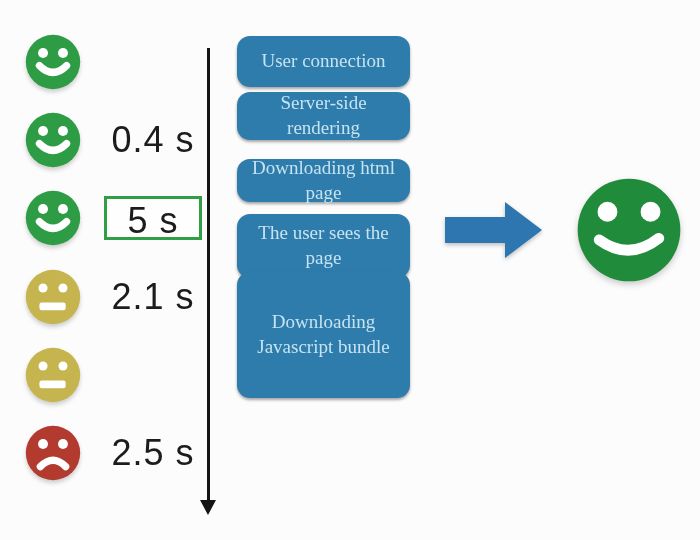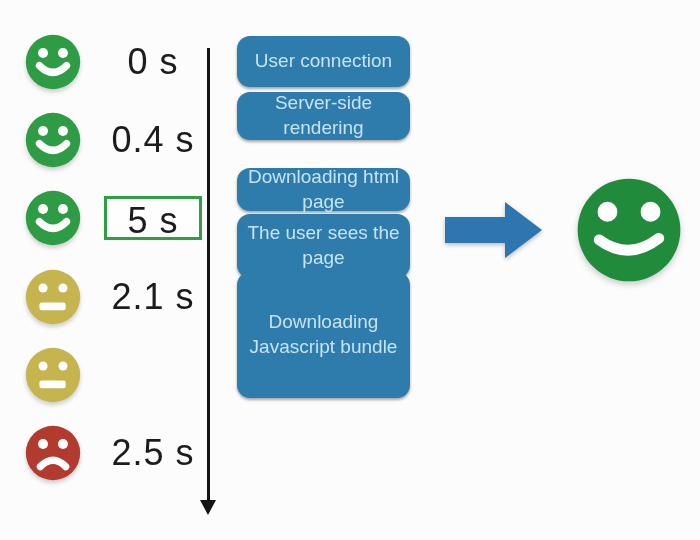--- a/index.html
+++ b/index.html
@@ -27,21 +27,21 @@
   .timeline-arrowhead {
     position:absolute; left:200px; top:500px; width:0; height:0;
     border-left:8px solid transparent; border-right:8px solid transparent;
     border-top:15px solid var(--line-black);
   }
   
   .stage-box {
     position:absolute; left:237px; width:173px; border-radius:13px;
     background:var(--stage-blue); box-shadow:0 2px 3px rgba(0,0,0,.35);
     display:flex; align-items:center; justify-content:center;
-    box-sizing:border-box; padding:0 8px;
+    box-sizing:border-box; padding:0 8px;font-family:Liberation Serif, serif;
   }
   .stage-label { color:var(--stage-text); font-size:19px; line-height:1.3; text-align:center; }
   
   .big-arrow { position:absolute; left:445px; top:200px; width:100px; height:60px;
                filter:drop-shadow(0 2px 2px rgba(0,0,0,.25)); }
   .big-arrow polygon { fill:var(--arrow-blue); }
 </style>
 </head>
 <body>
 
@@ -77,36 +77,35 @@
       <circle cx="43" cy="22" r="5" fill="#fff"></circle>
       <rect x="17" y="38" width="29" height="8.5" rx="2.5" fill="#fff"></rect>
     </svg>
   <svg class="face face-sad" style="left:24px; top:424px" viewBox="0 0 64 64">
       <circle class="face-bg" cx="32" cy="32" r="30"></circle>
       <circle cx="21" cy="22" r="5.5" fill="#fff"></circle>
       <circle cx="43" cy="22" r="5.5" fill="#fff"></circle>
       <path d="M18 47 Q32 33 46 47" stroke="#fff" stroke-width="8" fill="none" stroke-linecap="round"></path>
     </svg>
 
-  <div class="time-label" style="top:40px">0 s</div>
   <div class="time-label" style="top:118px">0.4 s</div>
   <div class="time-label highlighted" style="top:196px">5 s</div>
   <div class="time-label" style="top:275px">2.1 s</div>
   <div class="time-label" style="top:431px">2.5 s</div>
 
   <div class="timeline-line"></div>
   <div class="timeline-arrowhead"></div>
 
   <div class="stage-box" style="top:36px;  height:51px">
       <span class="stage-label">User connection</span>
     </div>
   <div class="stage-box" style="top:92px;  height:48px">
       <span class="stage-label">Server-side rendering</span>
     </div>
-  <div class="stage-box" style="top:168px; height:43px">
+  <div class="stage-box" style="top:159px; height:43px">
       <span class="stage-label">Downloading html page</span>
     </div>
   <div class="stage-box" style="top:214px; height:64px">
       <span class="stage-label">The user sees the page</span>
     </div>
   <div class="stage-box" style="top:272px; height:126px">
       <span class="stage-label">Downloading Javascript bundle</span>
     </div>
 
   <svg class="big-arrow" viewBox="0 0 100 60">

